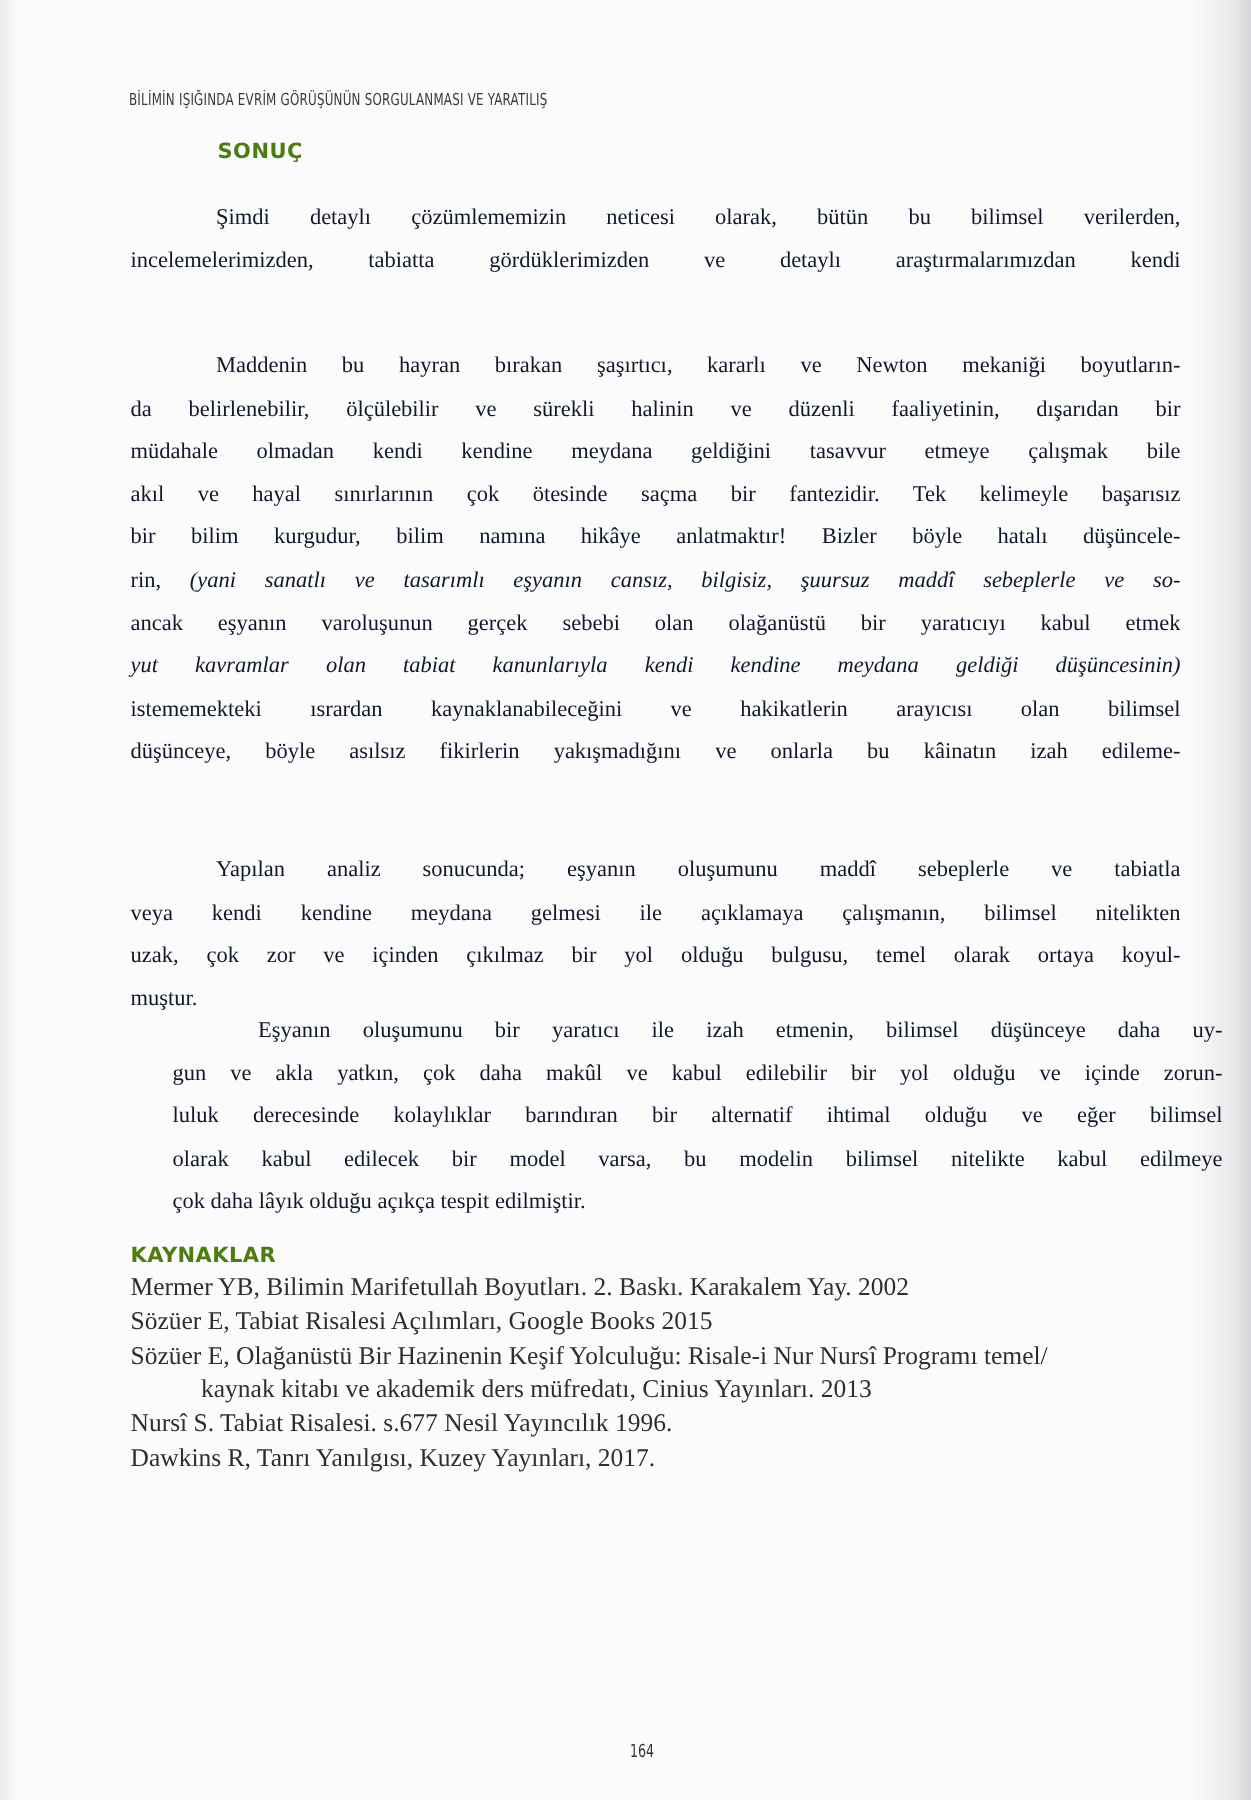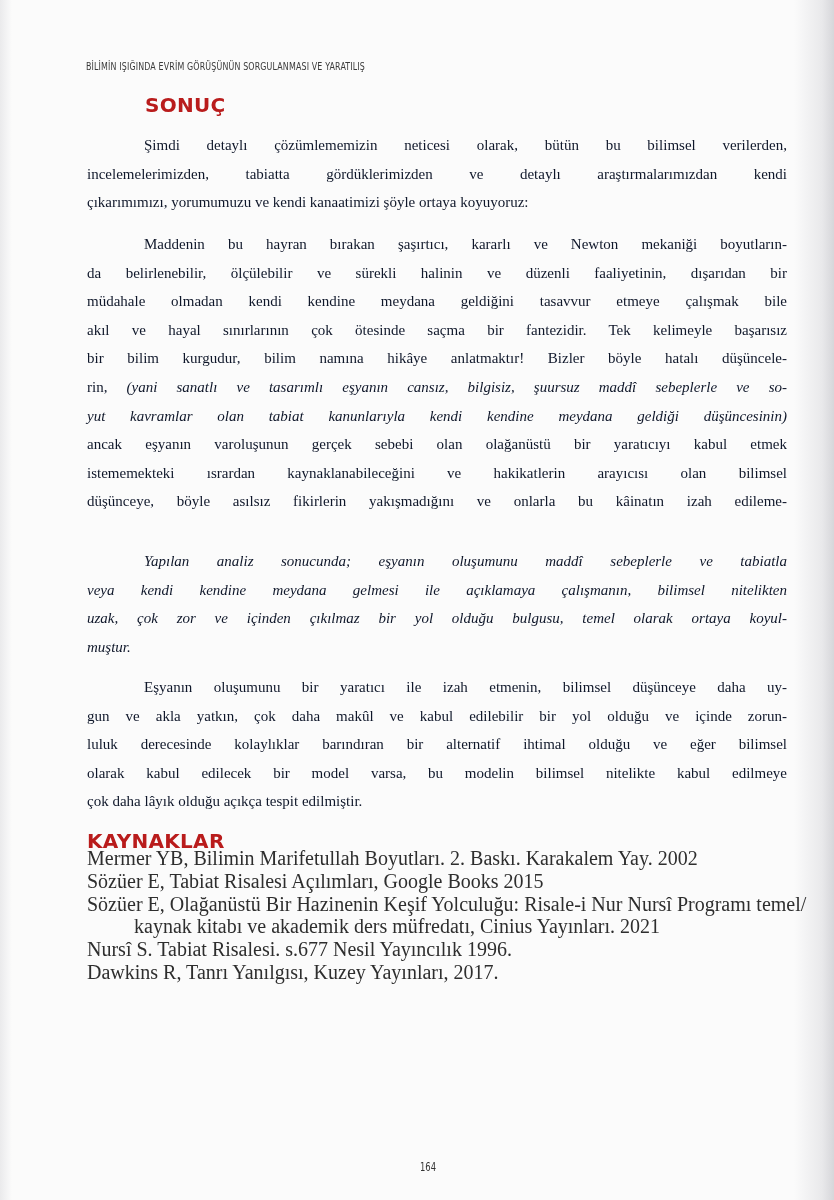--- a/index.html
+++ b/index.html
@@ -25,43 +25,43 @@
     font-family: "DejaVu Sans", sans-serif;
     font-size: 11px; letter-spacing: 0.2px;
     color: #3a3a3a;
     transform: scaleX(0.72); transform-origin: left top;
     white-space: nowrap;
   }
   .heading {
     position: absolute;
     font-family: "DejaVu Sans", sans-serif;
     font-weight: bold;
-    color: #b91c1c;
-    font-size: 20px;
+    color: #4d7c0f;
+    font-size: 14px;
     letter-spacing: 0.3px;
   }
   .h-sonuc { top: 93px; left: 145px; }
   .h-kaynak { top: 829px; left: 87px; }
   .body-text {
     position: absolute; left: 87px; width: 700px;
     font-size: 15px; line-height: 28.6px;
     text-align: justify;
     color: #0f172a;
   }
   .p1 { top: 131px; }
   .p2 { top: 230px; }
-  .p3 { top: 547px; font-style: italic; }
-  .p4 { top: 673px; }
+  .p3 { top: 566px; }
+  .p4 { top: 673px; margin-left: 28px; }
   .line { display: block; text-align: justify; text-align-last: justify; white-space: nowrap; }
   .line.last { text-align-last: left; }
   .line.first { padding-left: 57px; }
   .ital { font-style: italic; }
   .refs {
     position: absolute; top: 847px; left: 87px; width: 700px;
-    font-size: 20px; line-height: 22.8px; color: #2e2e2e;
+    font-size: 17px; line-height: 22.8px; color: #2e2e2e;
   }
   .ref { display: block; white-space: nowrap; }
   .ref.cont { padding-left: 47px; }
   .page-number {
     position: absolute; top: 1160px; left: 420px;
     font-family: "DejaVu Sans", sans-serif;
     font-size: 12px; color: #333;
     transform: scaleX(0.7); transform-origin: left top;
   }
 </style>
@@ -71,32 +71,31 @@
 <div class="left-shadow"></div>
 <div class="page-shadow"></div>
 
 <div class="running-head">BİLİMİN IŞIĞINDA EVRİM GÖRÜŞÜNÜN SORGULANMASI VE YARATILIŞ</div>
 
 <div class="heading h-sonuc">SONUÇ</div>
 
 <div class="body-text p1">
   <span class="line first">Şimdi detaylı çözümlememizin neticesi olarak, bütün bu bilimsel verilerden,</span>
   <span class="line">incelemelerimizden, tabiatta gördüklerimizden ve detaylı araştırmalarımızdan kendi</span>
-  <span class="line last">çıkarımımızı, yorumumuzu ve kendi kanaatimizi şöyle ortaya koyuyoruz:</span>
 </div>
 
 <div class="body-text p2">
   <span class="line first">Maddenin bu hayran bırakan şaşırtıcı, kararlı ve Newton mekaniği boyutların-</span>
   <span class="line">da belirlenebilir, ölçülebilir ve sürekli halinin ve düzenli faaliyetinin, dışarıdan bir</span>
   <span class="line">müdahale olmadan kendi kendine meydana geldiğini tasavvur etmeye çalışmak bile</span>
   <span class="line">akıl ve hayal sınırlarının çok ötesinde saçma bir fantezidir. Tek kelimeyle başarısız</span>
   <span class="line">bir bilim kurgudur, bilim namına hikâye anlatmaktır! Bizler böyle hatalı düşüncele-</span>
   <span class="line"><span>rin, </span><span class="ital">(yani sanatlı ve tasarımlı eşyanın cansız, bilgisiz, şuursuz maddî sebeplerle ve so-</span></span>
+  <span class="line">ancak eşyanın varoluşunun gerçek sebebi olan olağanüstü bir yaratıcıyı kabul etmek</span>
   <span class="line ital">yut kavramlar olan tabiat kanunlarıyla kendi kendine meydana geldiği düşüncesinin)</span>
-  <span class="line">ancak eşyanın varoluşunun gerçek sebebi olan olağanüstü bir yaratıcıyı kabul etmek</span>
   <span class="line">istememekteki ısrardan kaynaklanabileceğini ve hakikatlerin arayıcısı olan bilimsel</span>
   <span class="line">düşünceye, böyle asılsız fikirlerin yakışmadığını ve onlarla bu kâinatın izah edileme-</span>
 </div>
 
 <div class="body-text p3">
   <span class="line first">Yapılan analiz sonucunda; eşyanın oluşumunu maddî sebeplerle ve tabiatla</span>
   <span class="line">veya kendi kendine meydana gelmesi ile açıklamaya çalışmanın, bilimsel nitelikten</span>
   <span class="line">uzak, çok zor ve içinden çıkılmaz bir yol olduğu bulgusu, temel olarak ortaya koyul-</span>
   <span class="line last">muştur.</span>
 </div>
@@ -108,18 +107,18 @@
   <span class="line">olarak kabul edilecek bir model varsa, bu modelin bilimsel nitelikte kabul edilmeye</span>
   <span class="line last">çok daha lâyık olduğu açıkça tespit edilmiştir.</span>
 </div>
 
 <div class="heading h-kaynak">KAYNAKLAR</div>
 
 <div class="refs">
   <span class="ref">Mermer YB, Bilimin Marifetullah Boyutları. 2. Baskı. Karakalem Yay. 2002</span>
   <span class="ref">Sözüer E, Tabiat Risalesi Açılımları, Google Books 2015</span>
   <span class="ref">Sözüer E, Olağanüstü Bir Hazinenin Keşif Yolculuğu: Risale-i Nur Nursî Programı temel/</span>
-  <span class="ref cont">kaynak kitabı ve akademik ders müfredatı, Cinius Yayınları. 2021</span>
+  <span class="ref cont">kaynak kitabı ve akademik ders müfredatı, Cinius Yayınları. 2013</span>
   <span class="ref">Nursî S. Tabiat Risalesi. s.677 Nesil Yayıncılık 1996.</span>
   <span class="ref">Dawkins R, Tanrı Yanılgısı, Kuzey Yayınları, 2017.</span>
 </div>
 
 <div class="page-number">164</div>
 
 </body></html>

